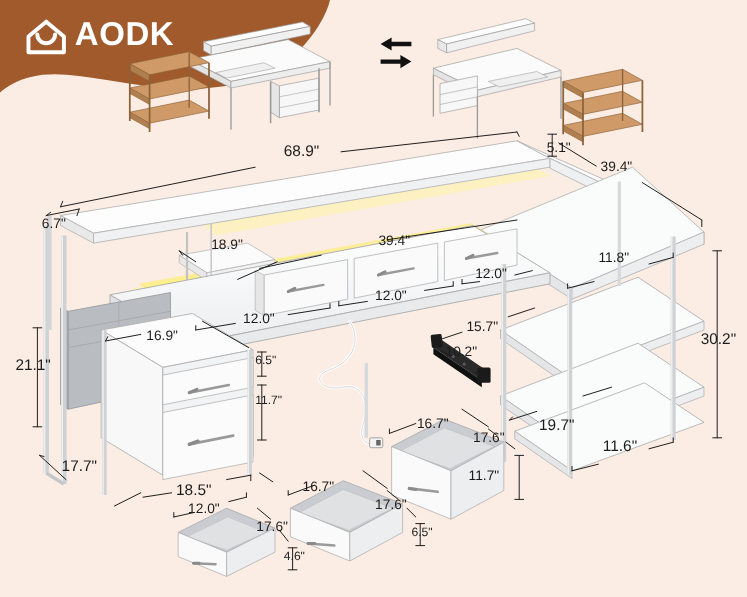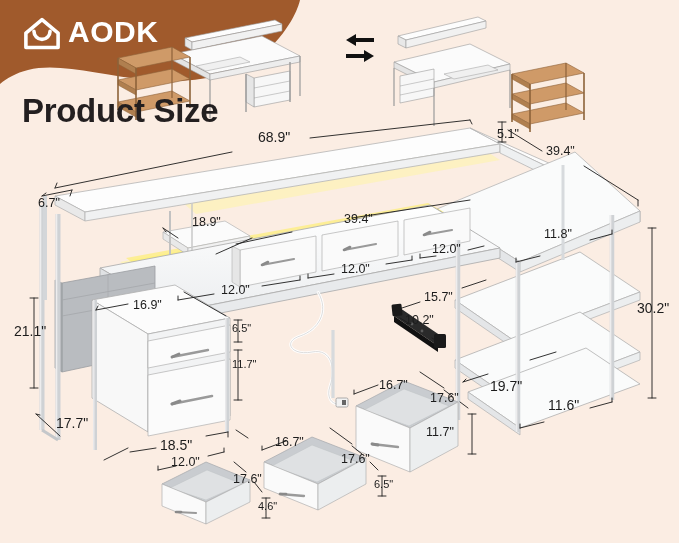--- a/index.html
+++ b/index.html
@@ -401,21 +401,20 @@
   <div class="banner-wrap">
     <div class="logo-row">
       <svg class="logo-mark" viewBox="0 0 44 38">
         <path d="M4,18 L4,34 L40,34 L40,18 L22,3 Z" fill="none" stroke="#ffffff" stroke-width="4" stroke-linejoin="round" stroke-linecap="round"></path>
         <path d="M13,16 A9,9 0 0 0 31,16" fill="none" stroke="#ffffff" stroke-width="4" stroke-linecap="round"></path>
       </svg>
       <span class="logo-word">AODK</span>
     </div>
   </div>
 
-  <div class="page-title">Product Size</div>
 
   <div class="dim lg" style="left:258px;top:129px;">68.9"</div>
   <div class="dim" style="left:497px;top:127px;">5.1"</div>
   <div class="dim" style="left:546px;top:144px;">39.4"</div>
   <div class="dim" style="left:38px;top:196px;">6.7"</div>
   <div class="dim" style="left:192px;top:215px;">18.9"</div>
   <div class="dim" style="left:344px;top:212px;">39.4"</div>
 
   <div class="dim" style="left:221px;top:283px;">12.0"</div>
   <div class="dim" style="left:341px;top:262px;">12.0"</div>

